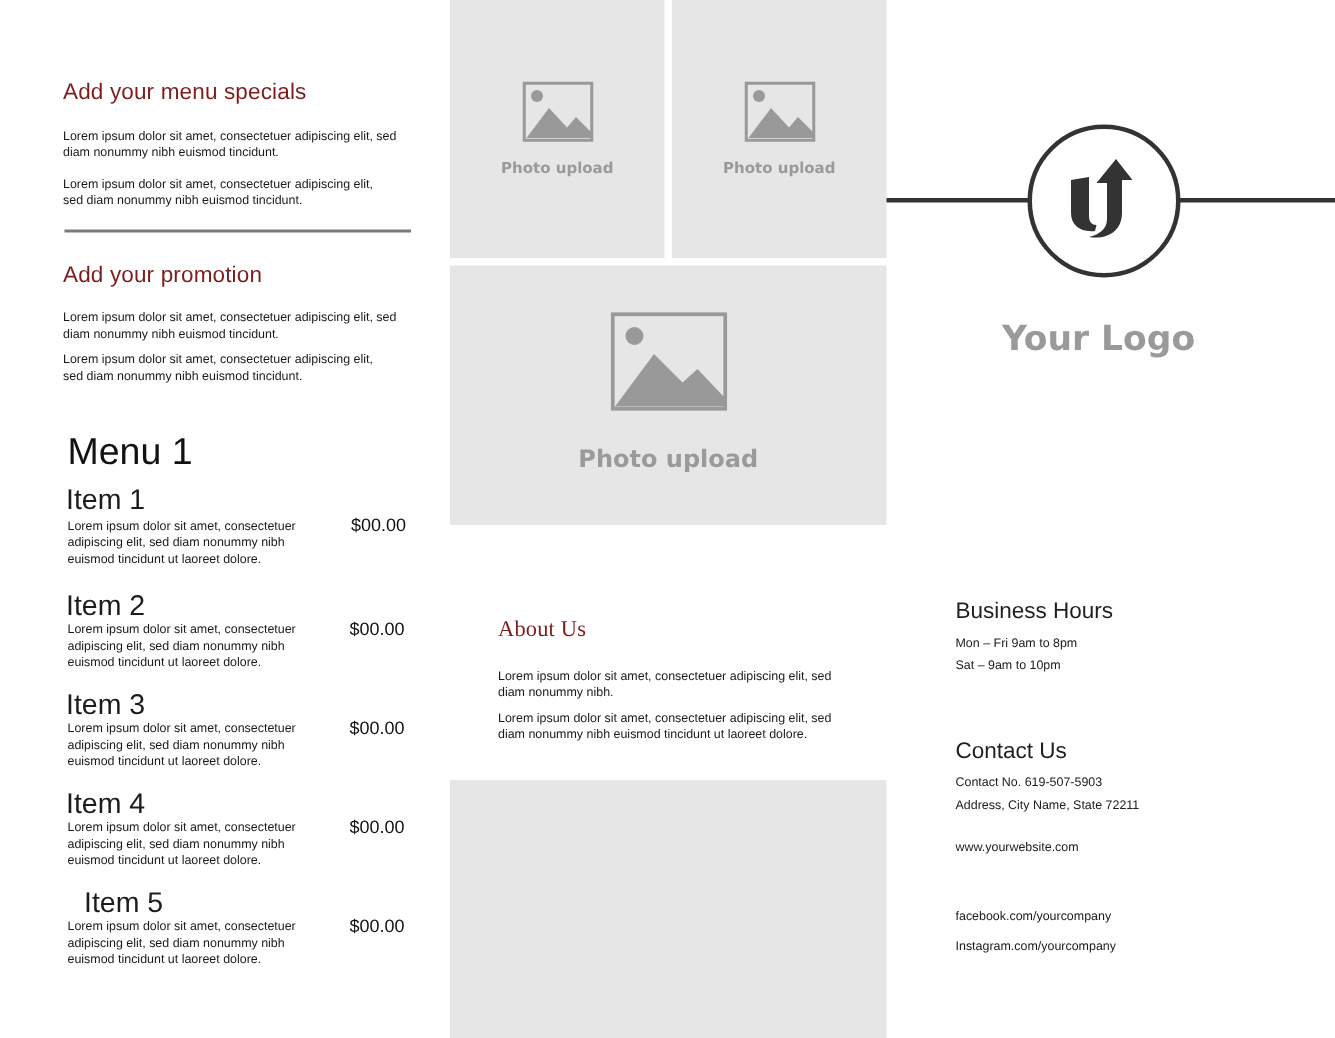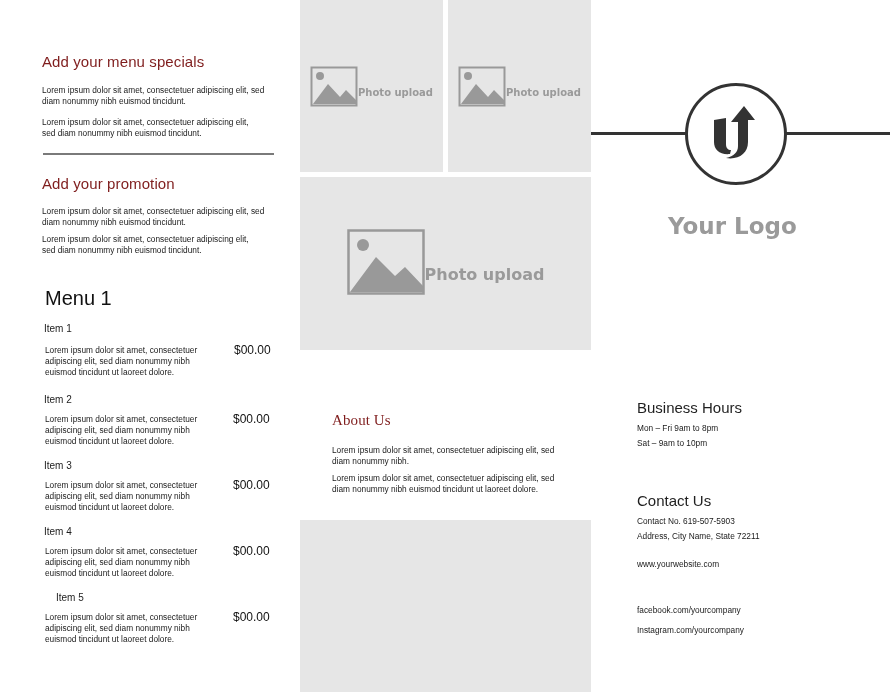--- a/index.html
+++ b/index.html
@@ -5,27 +5,27 @@
     * { box-sizing: border-box; margin: 0; padding: 0; }
     html, body { width: 890px; height: 692px; overflow: hidden; background: #ffffff; }
     body { position: relative; font-family: "Liberation Sans", "DejaVu Sans", sans-serif; color: #222; }
 
     .abs { position: absolute; }
 
     
     .h-section { font-size: 15px; font-weight: normal; color: #7f1d1d; letter-spacing: 0.1px; }
     .para { font-size: 8.3px; line-height: 10.6px; color: #1a1a1a; }
     .divider { height: 2px; background: #7a7a7a; }
-    .menu-title { font-size: 20px; color: #111; }
-    .item-title { font-size: 10px; color: #1c1c1c; }
+    .menu-title { font-size: 25px; color: #111; }
+    .item-title { font-size: 19px; color: #1c1c1c; }
     .item-desc { font-size: 8.3px; line-height: 11px; color: #1a1a1a; width: 175px; }
     .price { font-size: 12px; color: #111; font-weight: normal; }
 
     
-    .photo { background: #e6e6e6; display: flex; flex-direction: row; align-items: center; justify-content: center; }
+    .photo { background: #e6e6e6; display: flex; flex-direction: column; align-items: center; justify-content: center; }
     .photo-label { color: #9a9a9a; font-weight: bold; font-family: "DejaVu Sans", sans-serif; }
 
     
     .logo-line { height: 3px; background: #333333; }
     .logo-circle { width: 102px; height: 102px; border: 3px solid #333; border-radius: 50%; background: #fff; display: flex; align-items: center; justify-content: center; }
     .logo-text { font-family: "DejaVu Sans", sans-serif; font-weight: bold; font-size: 23px; color: #9a9a9a; }
 
     .contact-h { font-size: 15px; color: #1f1f1f; }
     .contact-line { font-size: 8.3px; color: #1a1a1a; }
   </style>

